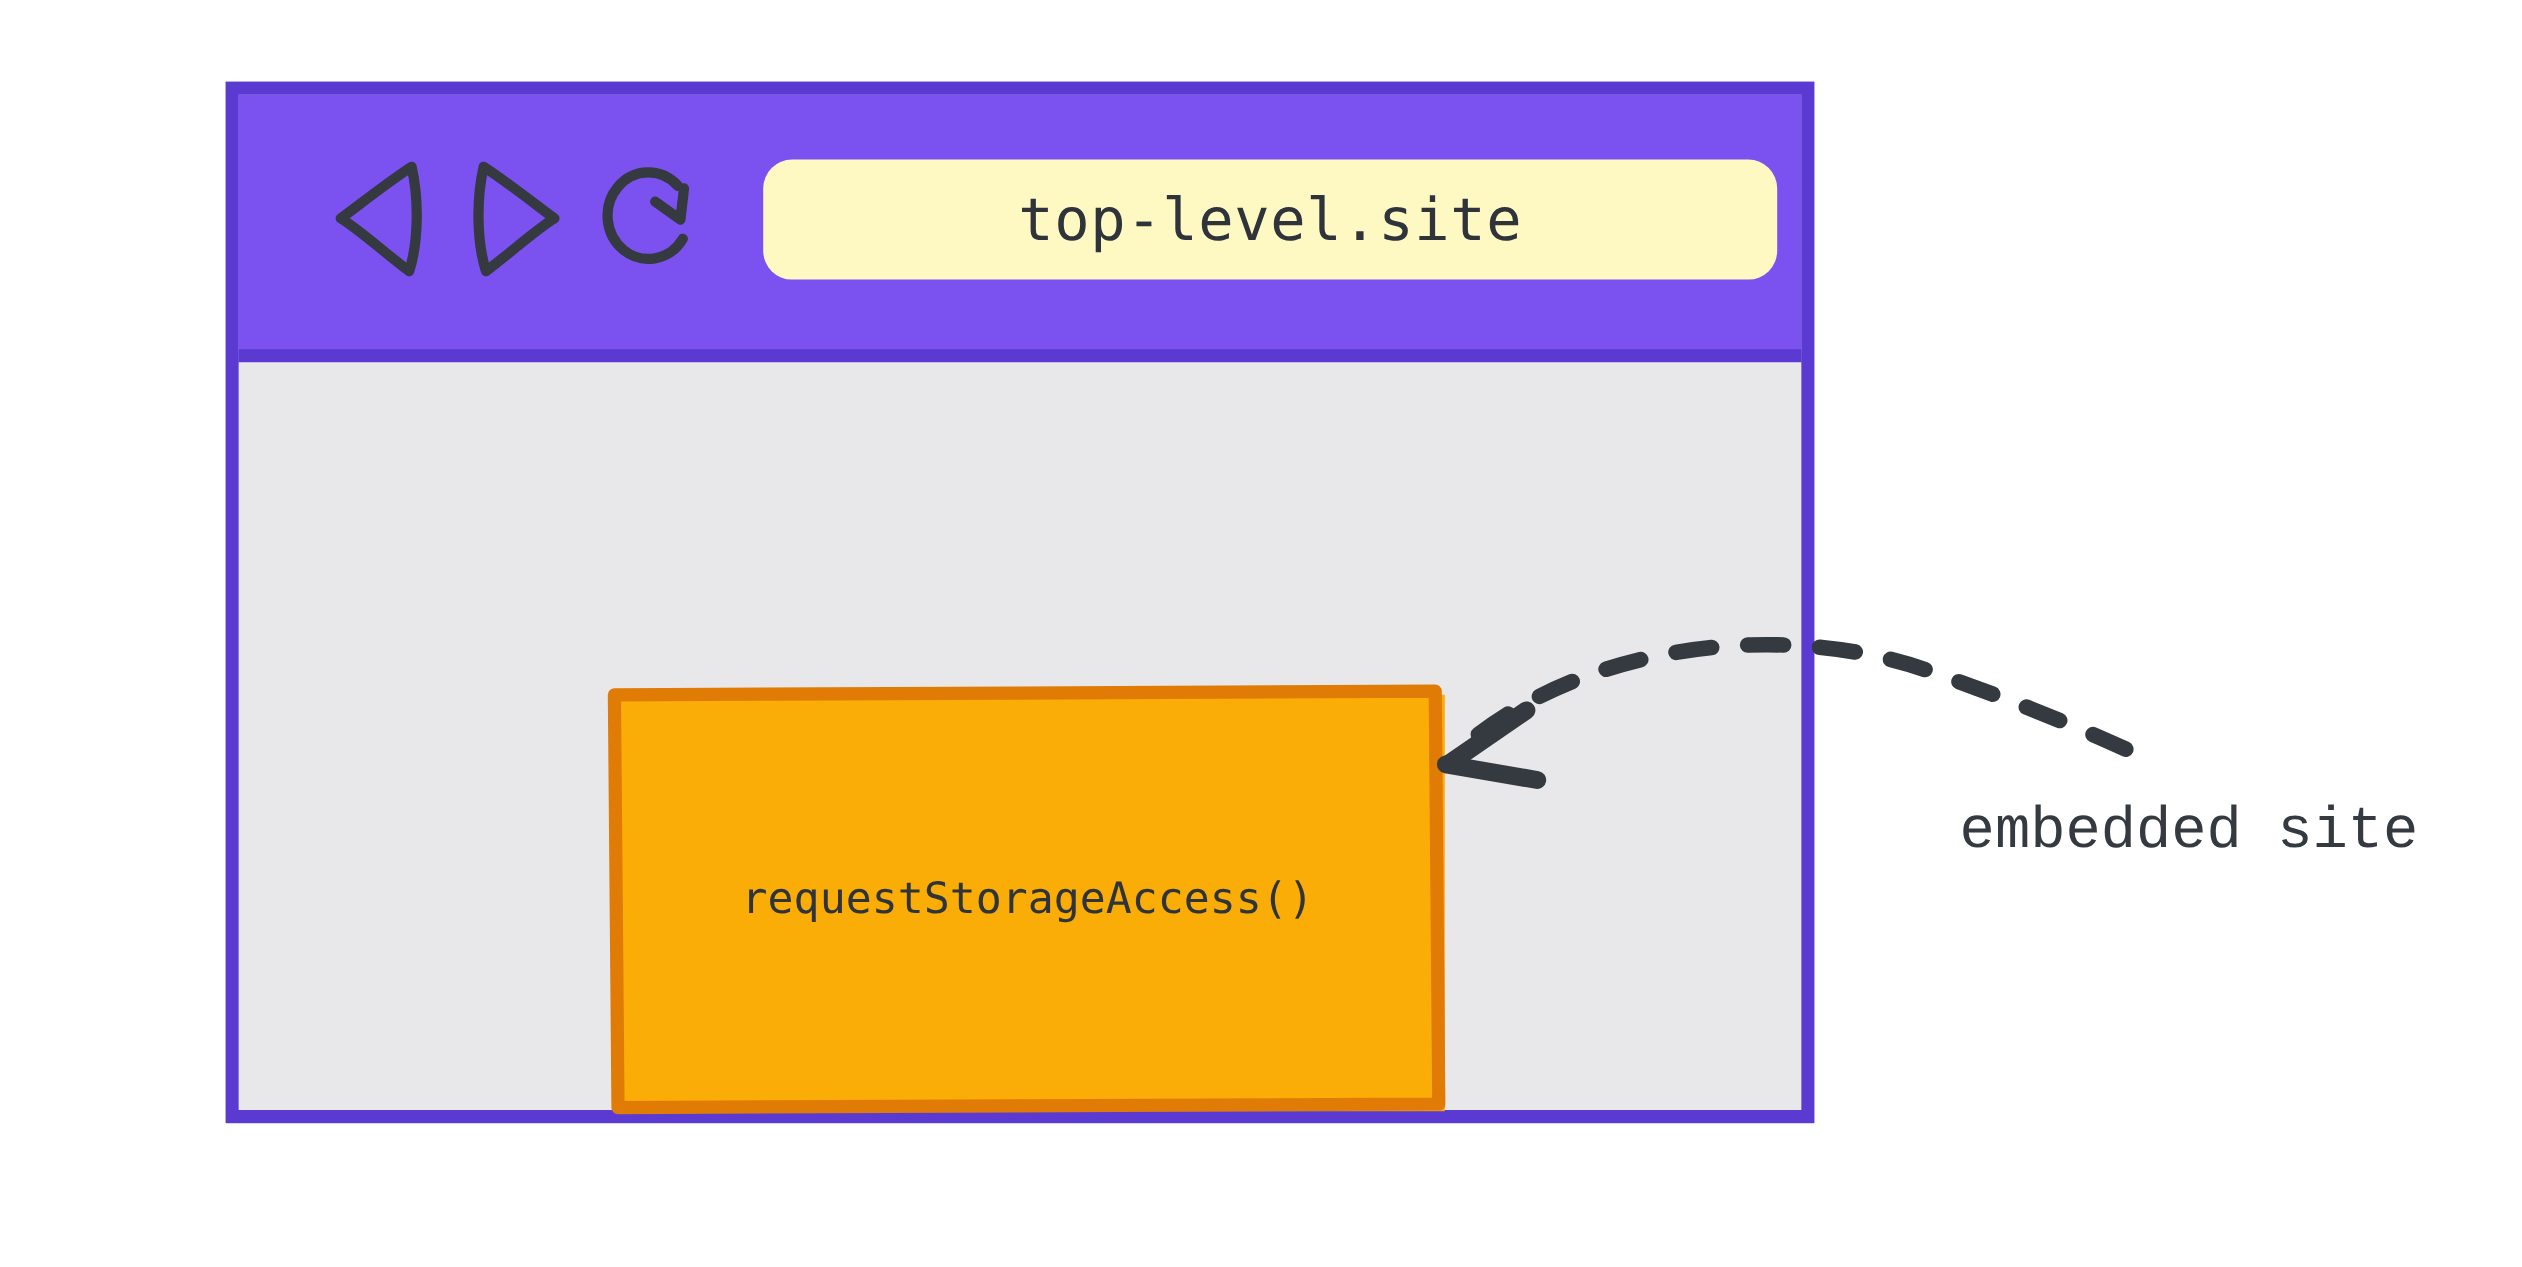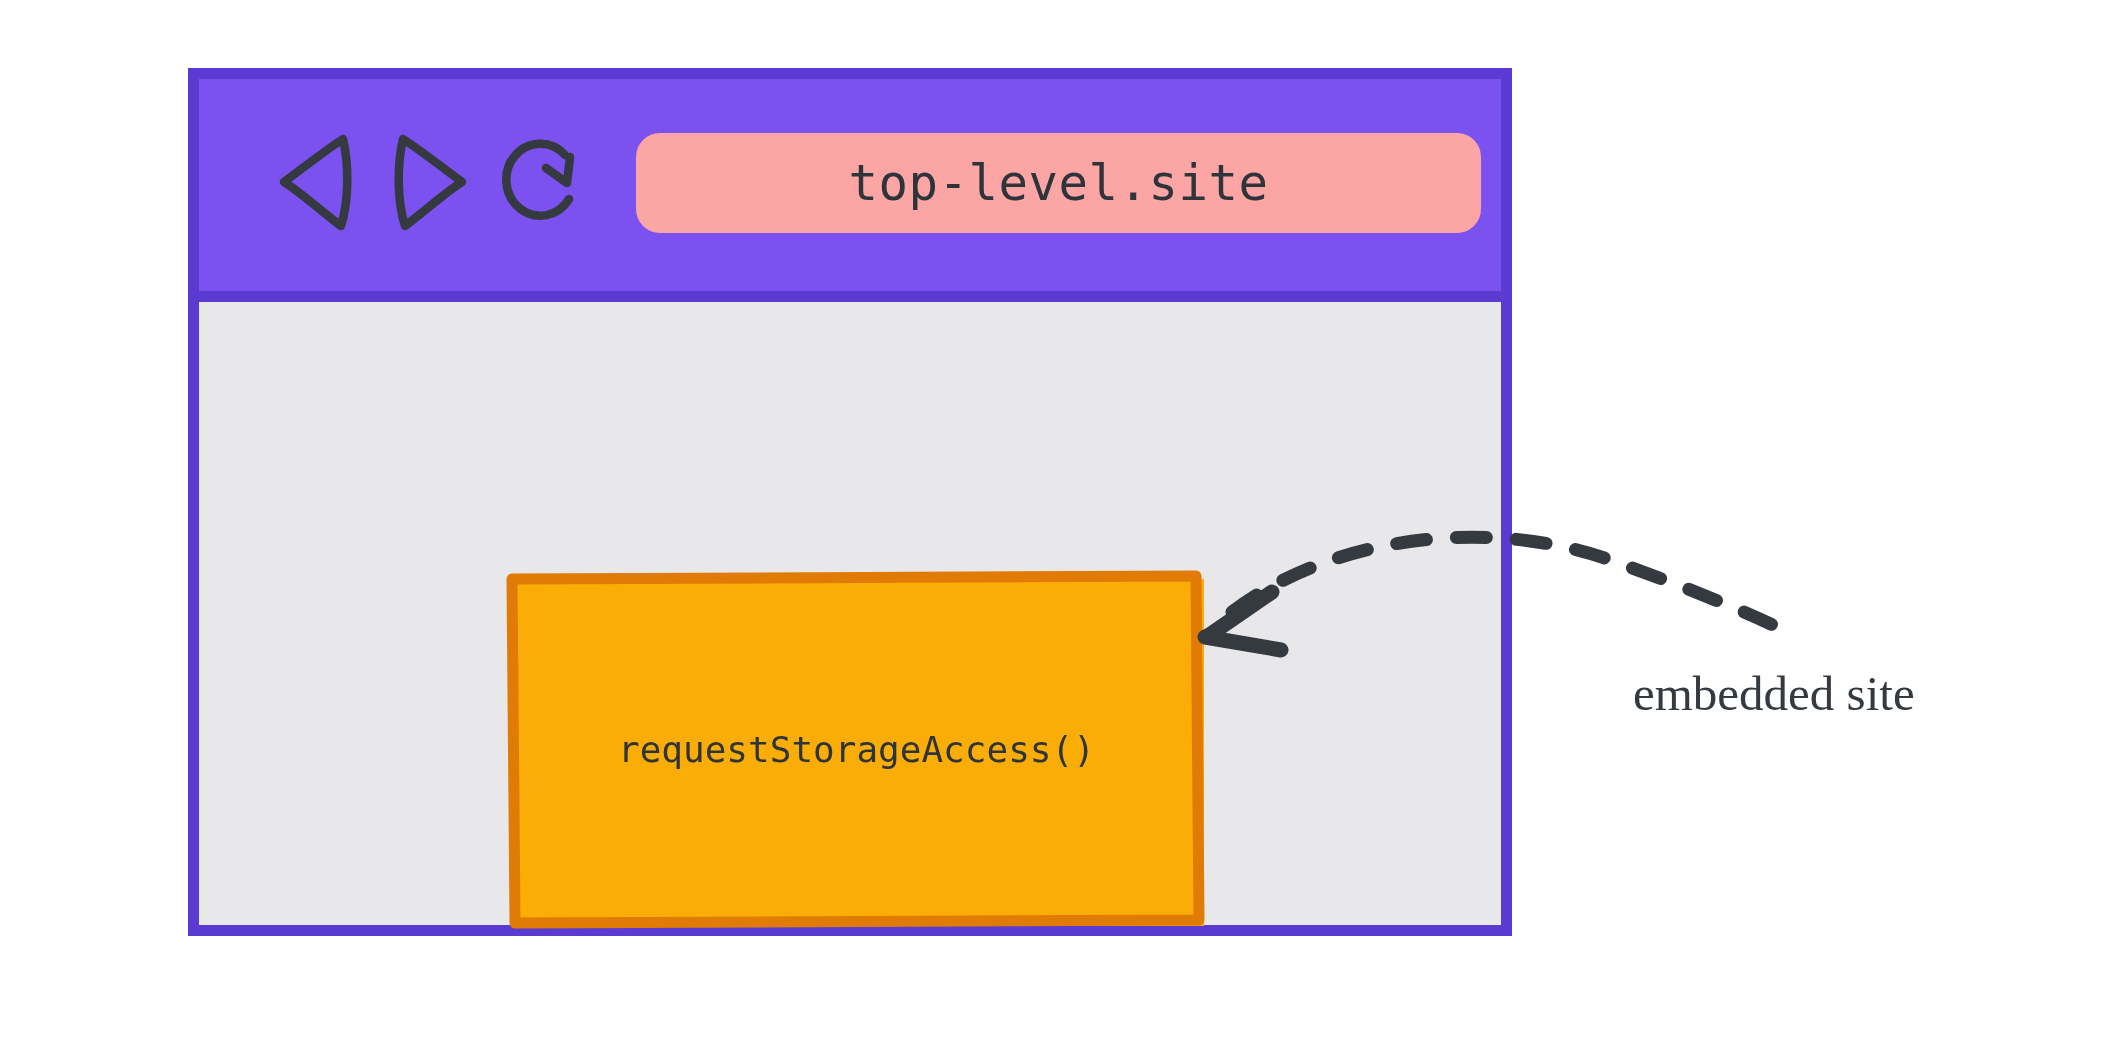--- a/index.html
+++ b/index.html
@@ -71,21 +71,21 @@
   .nav-back    { left: 0px; }
   .nav-forward { left: 108px; }
   .nav-reload  { left: 218px; }
 
   .url-pill {
     position: absolute;
     left: 437px;
     top: 54px;
     width: 845px;
     height: 100px;
-    background: #fca5a5;
+    background: #fef9c3;
     border-radius: 24px;
     display: flex;
     align-items: center;
     justify-content: center;
   }
   .url-text {
     font-family: "DejaVu Sans Mono", "Liberation Mono", monospace;
     font-size: 49px;
     color: #2f343b;
     letter-spacing: 0.5px;
@@ -138,21 +138,21 @@
     white-space: nowrap;
     letter-spacing: 0px;
     margin-left: 48px;
   }
 
   
   .annotation-label {
     position: absolute;
     left: 1633px;
     top: 665px;
-    font-family: Liberation Serif, serif;
+    font-family: Liberation Mono, monospace;
     font-size: 49px;
     color: #343a40;
     white-space: nowrap;
     letter-spacing: 0px;
   }
 </style>
 </head>
 <body>
 
 <div id="stage">

